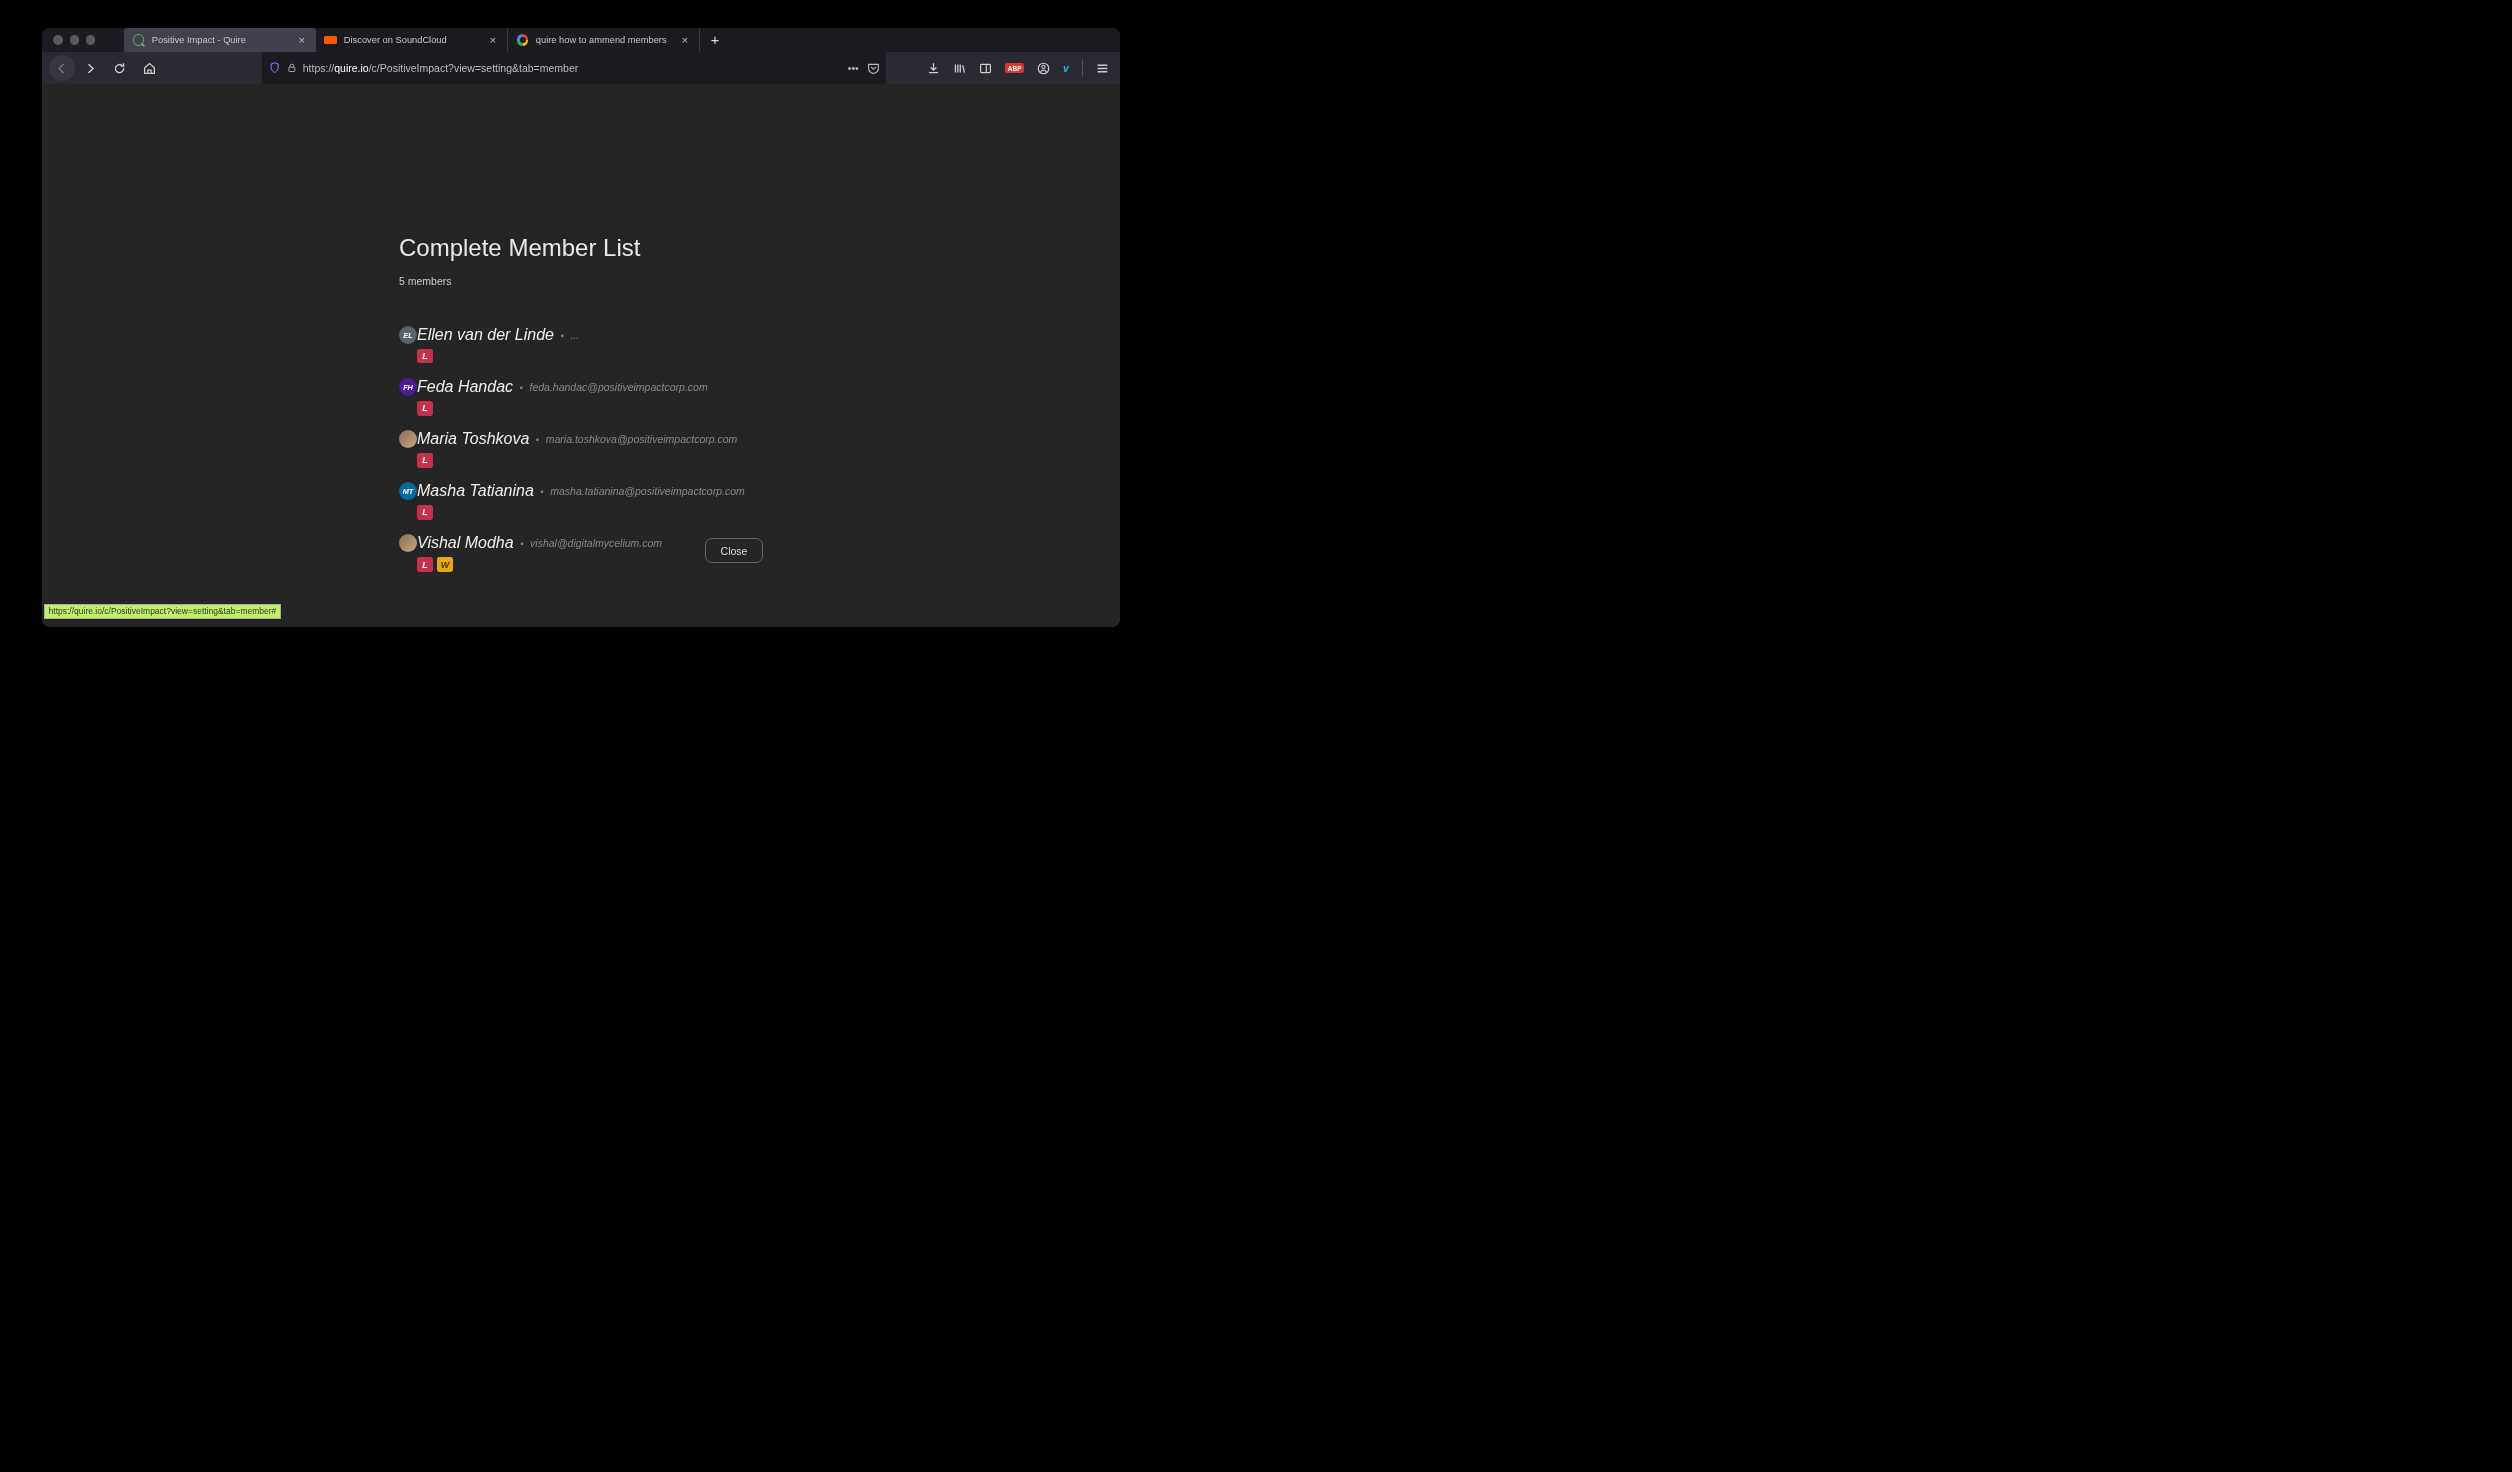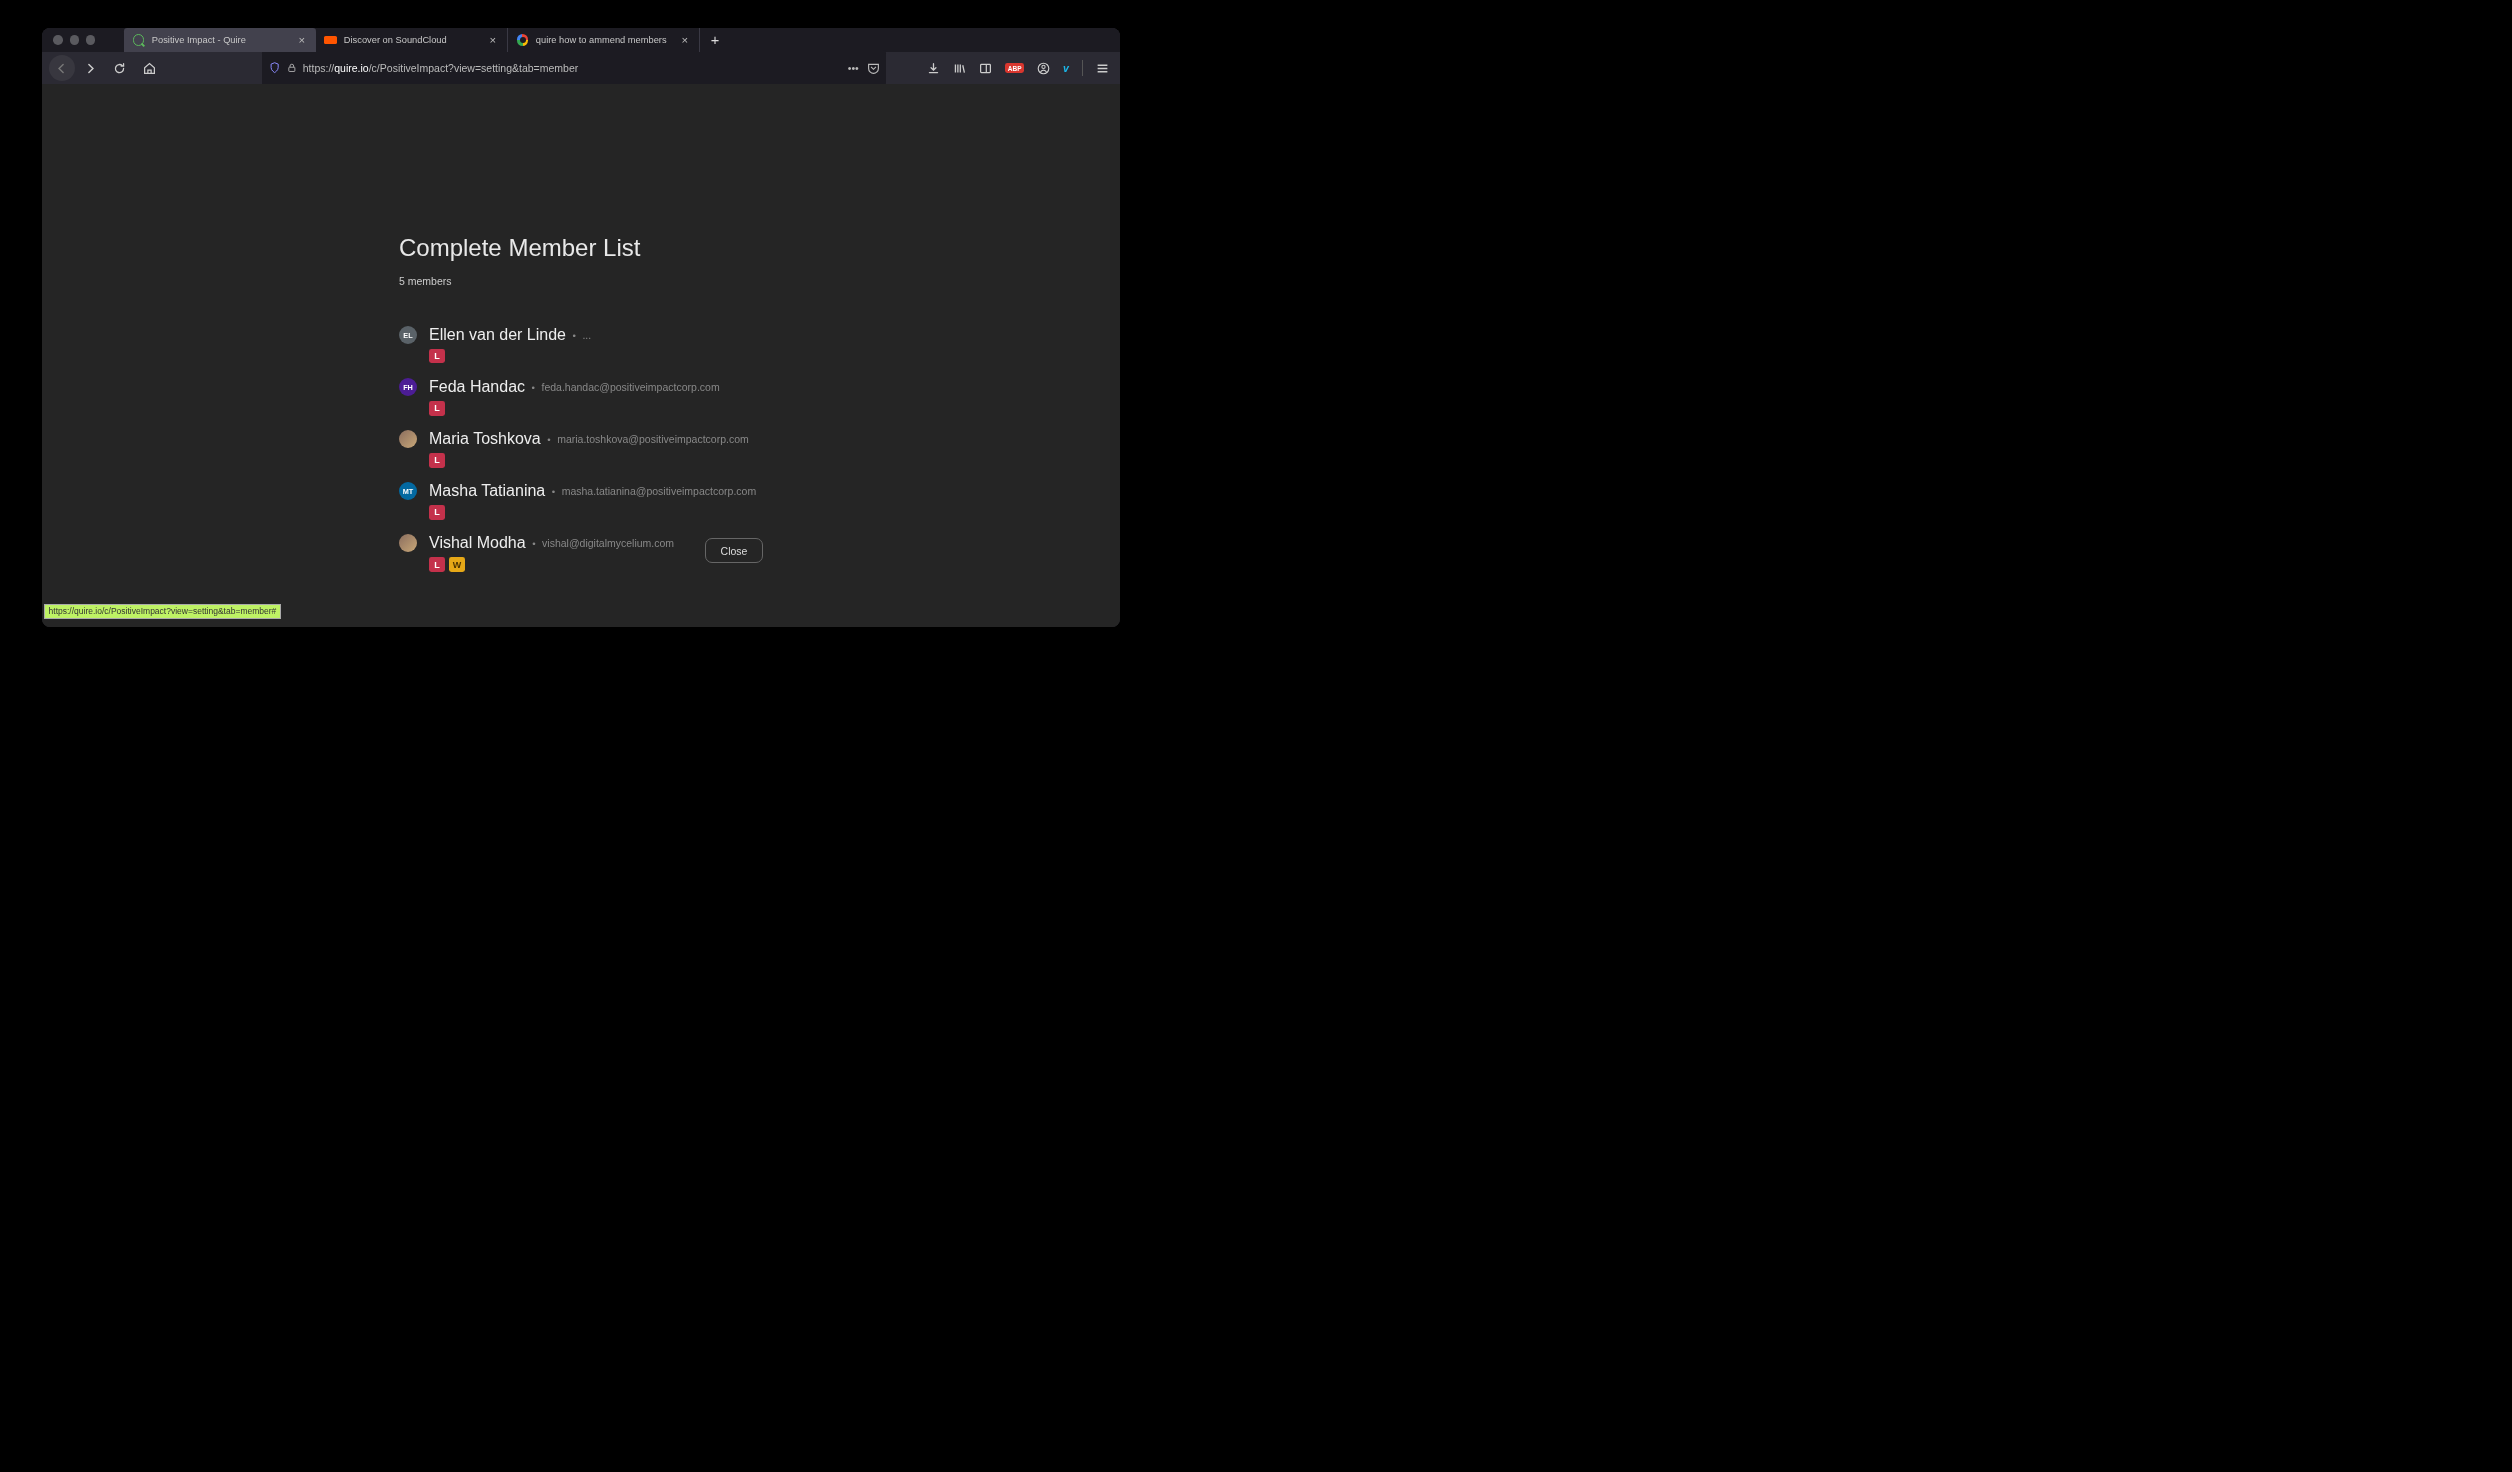--- a/index.html
+++ b/index.html
@@ -204,22 +204,23 @@
   margin-top: 20px;
 }
 .member-count {
   font-size: 10.5px;
   color: #ccc;
   margin-bottom: 39px;
 }
 
 .member-row {
   display: flex;
-  gap: 12px;
+  gap: 0;
   margin-bottom: 14.6px;
+  font-style: italic;
 }
 .avatar {
   width: 18px;
   height: 18px;
   border-radius: 50%;
   display: flex;
   align-items: center;
   justify-content: center;
   font-size: 7.3px;
   font-weight: 600;

